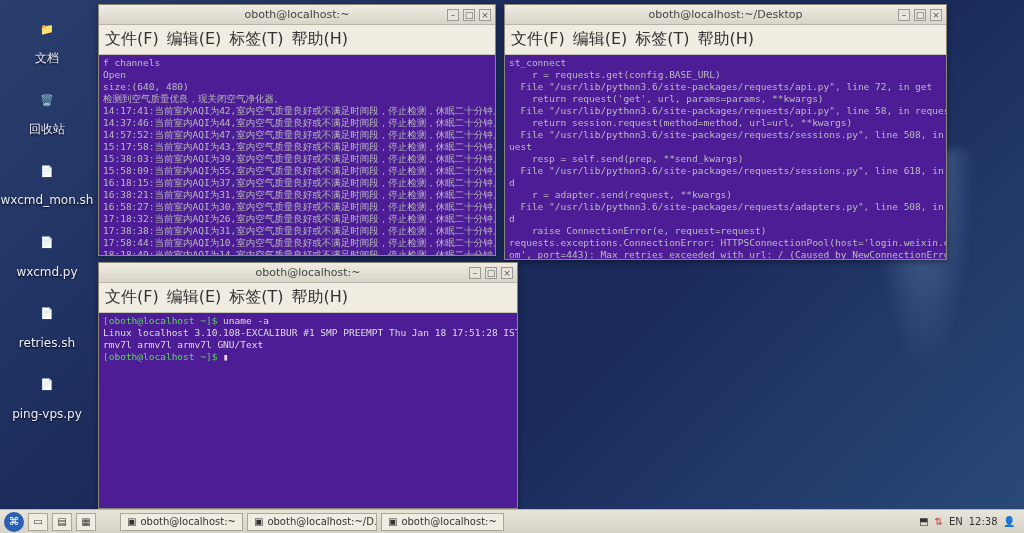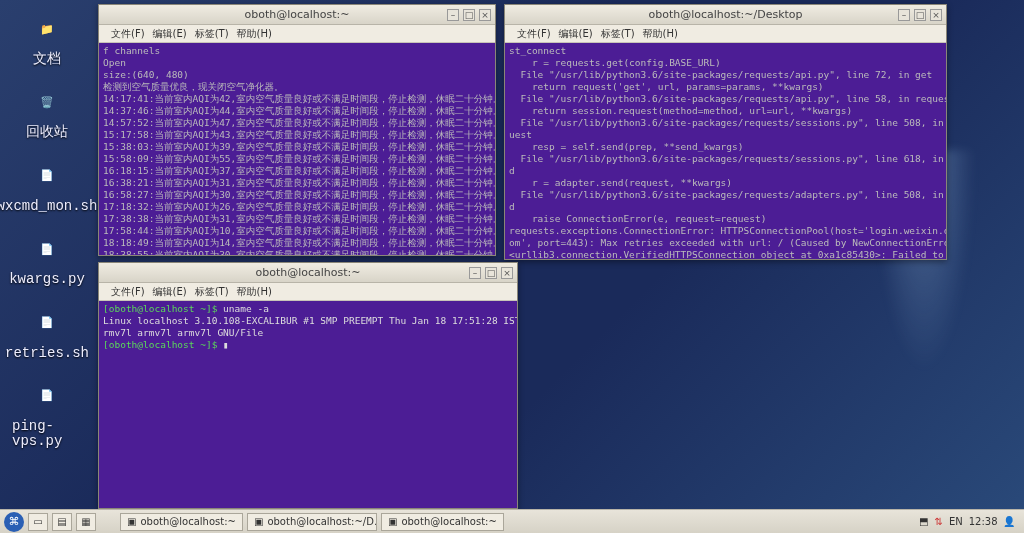--- a/index.html
+++ b/index.html
@@ -17,41 +17,41 @@
     width: 120px; height: 260px;
     background: radial-gradient(ellipse at top, rgba(180,220,255,0.35), rgba(180,220,255,0) 60%);
     filter: blur(4px);
     pointer-events: none;
   }
 
   
   .desktop-icons { position: absolute; left: 12px; top: 8px; display: flex; flex-direction: column; gap: 14px; }
   .dicon { width: 70px; display: flex; flex-direction: column; align-items: center; gap: 2px; cursor: pointer; }
   .dicon .glyph { width: 42px; height: 42px; display:flex; align-items:center; justify-content:center; }
-  .dicon .lbl { color: #eef; font-size: 14px; text-align:left; text-shadow: 0 1px 2px #000; line-height: 1.1; font-family: Liberation Mono, monospace; }
+  .dicon .lbl { color: #eef; font-size: 12px; text-align:right; text-shadow: 0 1px 2px #000; line-height: 1.1; }
 
   
   .termwin {
     position: absolute;
     background: #e8e4da;
     border: 1px solid #8a8678;
     box-shadow: 0 2px 6px rgba(0,0,0,0.4);
     display: flex; flex-direction: column;
   }
   .titlebar {
     height: 20px; background: linear-gradient(#f0ece2,#d8d4c8);
     display: flex; align-items: center; justify-content: center;
     position: relative; font-size: 11px; color: #444;
     border-bottom: 1px solid #b8b4a8;
   }
   .titlebar .btns { position:absolute; right: 4px; display:flex; gap:4px; }
   .titlebar .btns span { width:12px; height:12px; display:inline-flex; align-items:center; justify-content:center; font-size:9px; color:#555; border:1px solid #999; background:#e8e4da; }
   .menubar {
-    height: 18px; background: #f0ece2; display:flex; align-items:center; gap: 8px; padding: 0 12px;
-    font-size: 10px; color:#333; border-bottom:1px solid #c8c4b8;
+    height: 30px; background: #f0ece2; display:flex; align-items:center; gap: 8px; padding: 0 6px;
+    font-size: 16px; color:#333; border-bottom:1px solid #c8c4b8;
   }
   .menubar span { cursor:pointer; }
   .termbody {
     flex:1; background:#4c1d95; color:#bbb; font-family: "DejaVu Sans Mono", monospace;
     font-size: 9.5px; line-height: 12px; padding: 2px 4px; overflow:hidden; white-space: pre;
   }
   .termbody .prompt { color:#5bd75b;margin-top:23px; }
   .termbody .white { color:#ddd;margin-top:16px; }
 
   
@@ -82,21 +82,21 @@
   <div class="dicon">
       <div class="glyph">🗑️</div>
       <div class="lbl">回收站</div>
     </div>
   <div class="dicon">
       <div class="glyph">📄</div>
       <div class="lbl">wxcmd_mon.sh</div>
     </div>
   <div class="dicon">
       <div class="glyph">📄</div>
-      <div class="lbl">kwargs.py</div>
+      <div class="lbl">wxcmd.py</div>
     </div>
   <div class="dicon">
       <div class="glyph">📄</div>
       <div class="lbl">retries.sh</div>
     </div>
   <div class="dicon">
       <div class="glyph">📄</div>
       <div class="lbl">ping-vps.py</div>
     </div>
 </div>
@@ -191,21 +191,21 @@
     </div>
   </div>
   <div class="menubar">
     <span>文件(F)</span>
     <span>编辑(E)</span>
     <span>标签(T)</span>
     <span>帮助(H)</span>
   </div>
   <div class="termbody"><span class="prompt">[oboth@localhost ~]$ </span><span class="white">uname -a</span>
 <span class="white">Linux localhost 3.10.108-EXCALIBUR #1 SMP PREEMPT Thu Jan 18 17:51:28 IST 2018 a</span>
-<span class="white">rmv7l armv7l armv7l GNU/File</span>
+<span class="white">rmv7l armv7l armv7l GNU/Text</span>
 <span class="prompt">[oboth@localhost ~]$ </span><span class="white">▮</span></div>
 </div>
 
 <div class="taskbar">
   <div class="launcher">⌘</div>
   <div class="app">▭</div>
   <div class="app">▤</div>
   <div class="app">▦</div>
   <div style="width:16px"></div>
   <div class="task">

